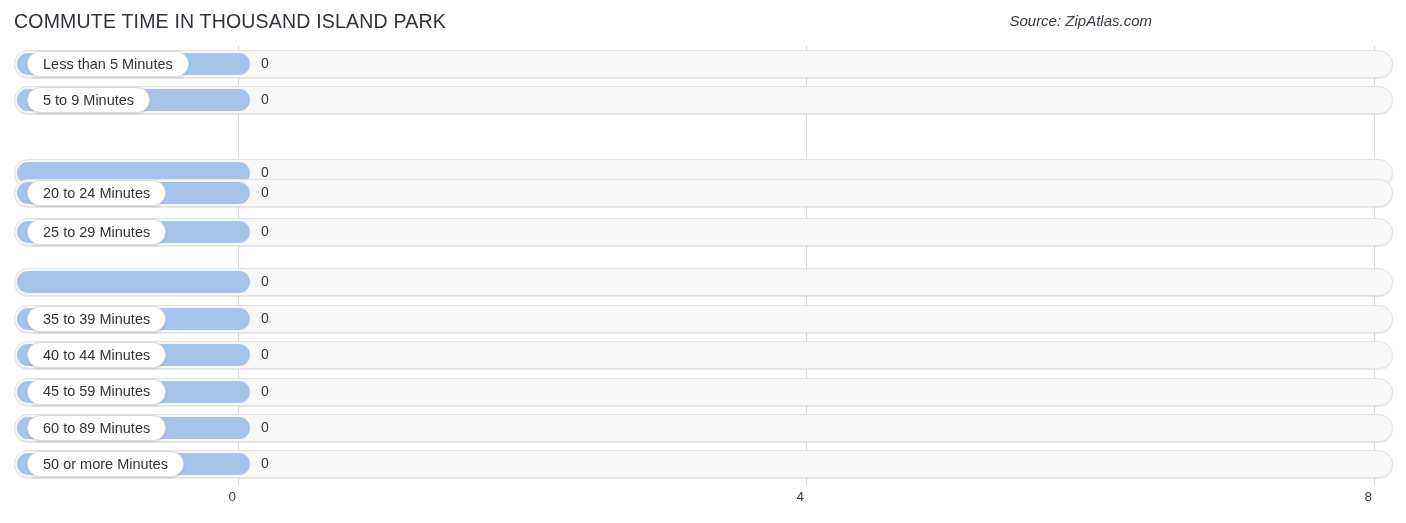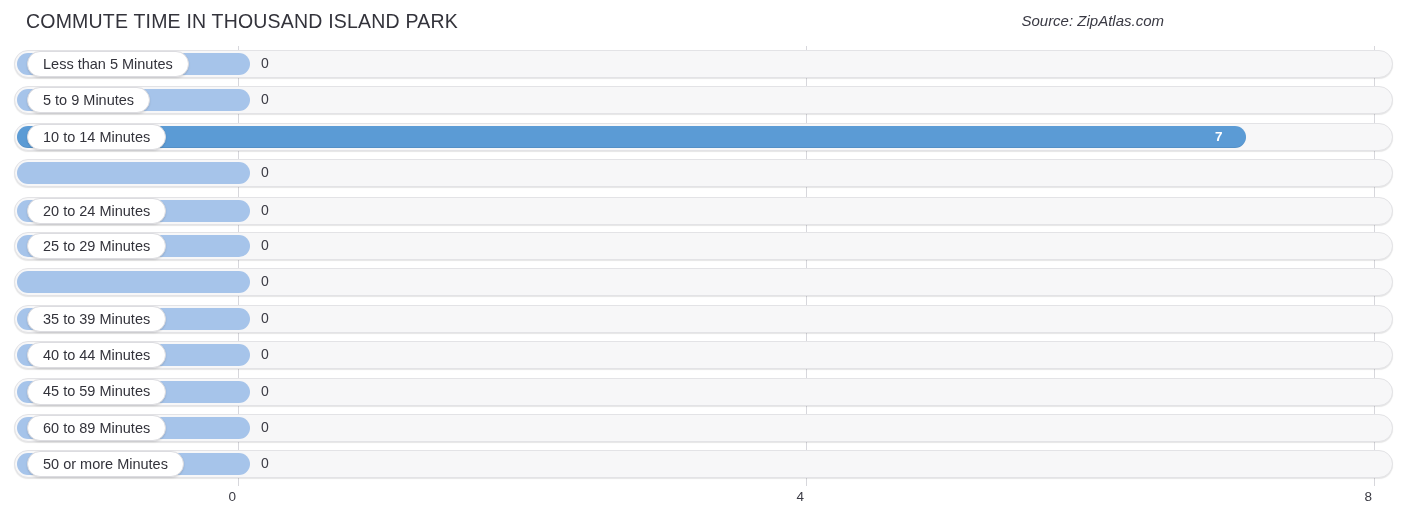--- a/index.html
+++ b/index.html
@@ -12,21 +12,21 @@
     height: 523px;
     font-family: "Liberation Sans", sans-serif;
     color: #2b2b33;
     overflow: hidden;
     position: relative;
   }
 
   
   #header {
     position: absolute;
-    left: 12px; top: 0;
+    left: 0; top: 0;
     width: 1164px;
     height: 46px;
   }
   #chart-title {
     position: absolute;
     left: 14px;
     top: 10px;
     font-size: 19.5px;
     letter-spacing: 0.2px;
     color: #33333b;
@@ -175,42 +175,34 @@
       <div class="value-outside" style="left: 261px;">0</div>
     </div>
     <div class="row" style="top: 36.4px;">
       <div class="track"></div>
       <div class="capsule" style="width: 233px;"></div>
       <div class="label-pill">
         <span>5 to 9 Minutes</span>
       </div>
       <div class="value-outside" style="left: 261px;">0</div>
     </div>
-    <div class="row" style="top: 72.8px;">
-      <div class="track"></div>
-      <div class="capsule filled" style="width: 1229px;"></div>
-      <div class="label-pill">
-        <span>10 to 14 Minutes</span>
-      </div>
-      <div class="value-inside" style="left: 1215px;">7</div>
-    </div>
     <div class="row" style="top: 109.2px;">
       <div class="track"></div>
       <div class="capsule" style="width: 233px;"></div>
       <div class="value-outside" style="left: 261px;">0</div>
     </div>
-    <div class="row" style="top: 147px;">
+    <div class="row" style="top: 129px;">
       <div class="track"></div>
       <div class="capsule" style="width: 233px;"></div>
       <div class="label-pill">
         <span>20 to 24 Minutes</span>
       </div>
       <div class="value-outside" style="left: 261px;">0</div>
     </div>
-    <div class="row" style="top: 182px;">
+    <div class="row" style="top: 168px;">
       <div class="track"></div>
       <div class="capsule" style="width: 233px;"></div>
       <div class="label-pill">
         <span>25 to 29 Minutes</span>
       </div>
       <div class="value-outside" style="left: 261px;">0</div>
     </div>
     <div class="row" style="top: 218.4px;">
       <div class="track"></div>
       <div class="capsule" style="width: 233px;"></div>

